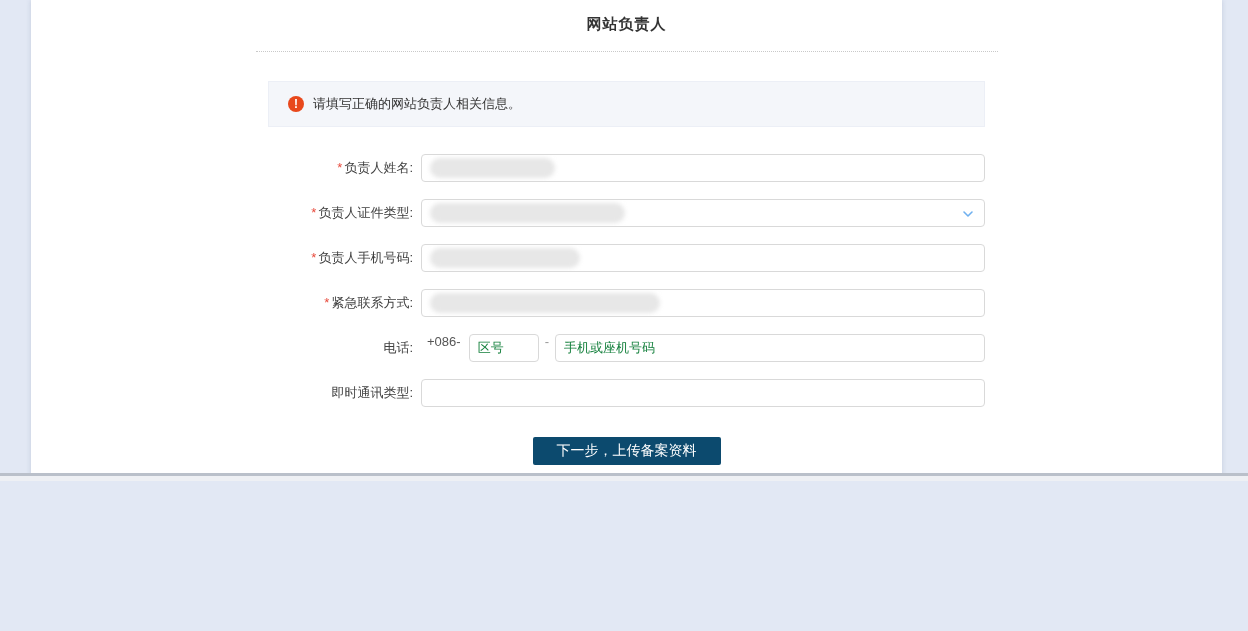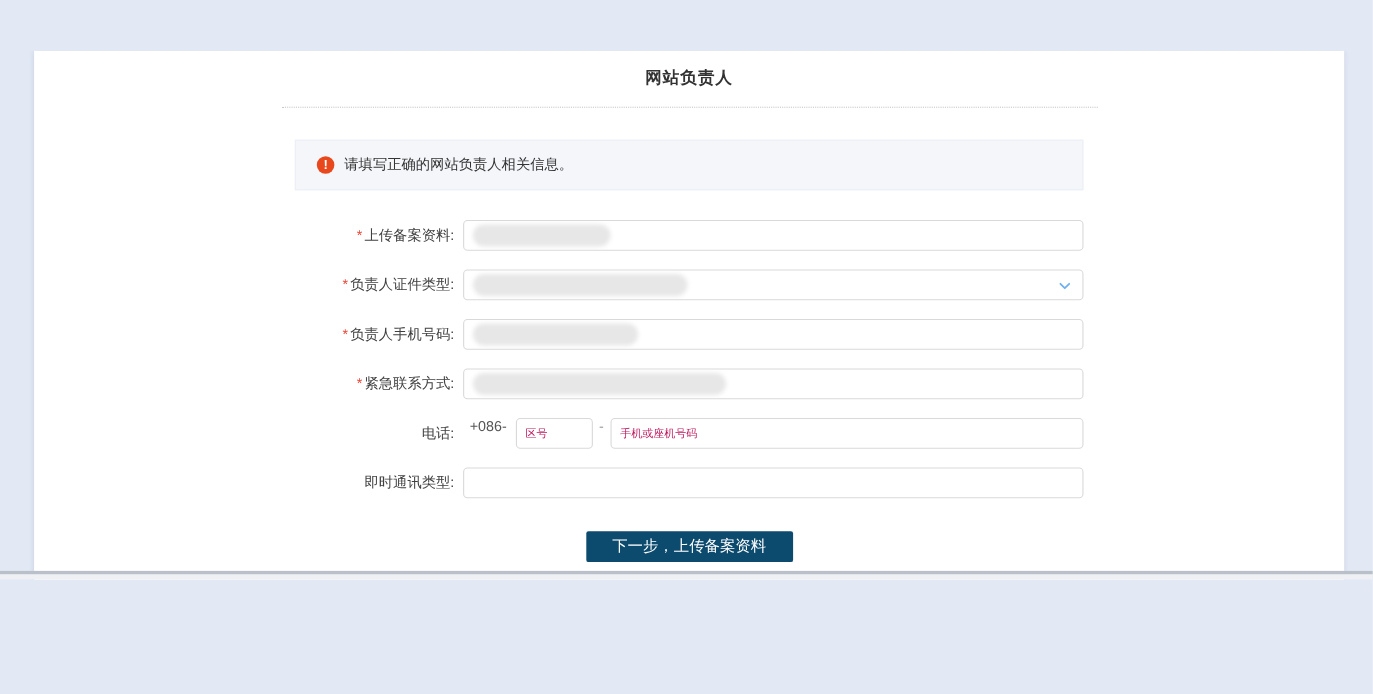--- a/index.html
+++ b/index.html
@@ -1,21 +1,21 @@
 <!DOCTYPE html>
 <html><head>
 <meta charset="utf-8">
 <style>
   * { margin:0; padding:0; box-sizing:border-box; }
   html,body { width:1248px; height:631px; }
   body {
     font-family:"Liberation Sans","DejaVu Sans",sans-serif;
     background:#e2e8f4;
   }
-  .page { position:relative; width:1248px; height:481px; overflow:hidden;margin-top:46px; }
+  .page { position:relative; width:1248px; height:481px; overflow:hidden; }
   .card {
     position:absolute; left:31px; top:0; width:1191px; height:623px;
     background:#ffffff; box-shadow:0 0 5px rgba(60,80,120,.18);
   }
   .title {
     padding-top:15px; text-align:center;
     font-size:15px; font-weight:bold; color:#333; letter-spacing:1px;
   }
   .sep { width:742px; margin:17px auto 0; border-bottom:1px dotted #c9c9c9; height:0; }
   .content { width:717px; margin:0 auto; }
@@ -34,21 +34,21 @@
   .lbl { width:153px; flex:none; text-align:right; font-size:13px; color:#404040; padding-right:8px; }
   .req { color:#e84a3c; margin-right:2px; font-size:13px; }
   .ctl { flex:1; display:flex; align-items:flex-start; height:28px; }
   .input-box {
     position:relative; height:28px; flex:1; background:#fff;
     border:1px solid #d9d9d9; border-radius:4px;
     display:flex; align-items:center; padding:0 8px; overflow:hidden;
   }
   .input-box.small { flex:none; width:70px; }
   .blob { height:20px; border-radius:10px; background:#e7e7e7; filter:blur(2px); flex:none; }
-  .ph { color:#be185d; font-size:10px; white-space:nowrap; }
+  .ph { color:#15803d; font-size:13px; white-space:nowrap; }
   .chevron { position:absolute; right:10px; top:8px; }
   .prefix { font-size:13px; color:#555; padding:0 8px 0 6px; flex:none; }
   .dash { font-size:13px; color:#999; padding:0 6px; flex:none; }
   .btn-row { margin-top:30px; text-align:center; }
   .submit {
     height:28px; padding:0 24px; border:none; border-radius:2px;
     background:#0c4a6e; color:#fff; font-size:14px; cursor:pointer;
     font-family:"Liberation Sans","DejaVu Sans",sans-serif;
   }
   .bottom-strip {
@@ -63,21 +63,21 @@
   <div class="card">
     <div class="title">网站负责人</div>
     <div class="sep"></div>
     <div class="content">
       <div class="banner">
         <span class="warn-icon">!</span>
         <span>请填写正确的网站负责人相关信息。</span>
       </div>
       <div id="form-rows" class="form">
           <div class="row">
-            <label class="lbl"><span class="req">*</span><span>上传备案资料:</span></label>
+            <label class="lbl"><span class="req">*</span><span>负责人姓名:</span></label>
             <div class="ctl">
               <div class="input-box">
                 <span class="blob" style="width: 125px;"></span>
               </div>
             </div>
           </div>
           <div class="row">
             <label class="lbl"><span class="req">*</span><span>负责人证件类型:</span></label>
             <div class="ctl">
               <div class="input-box">

